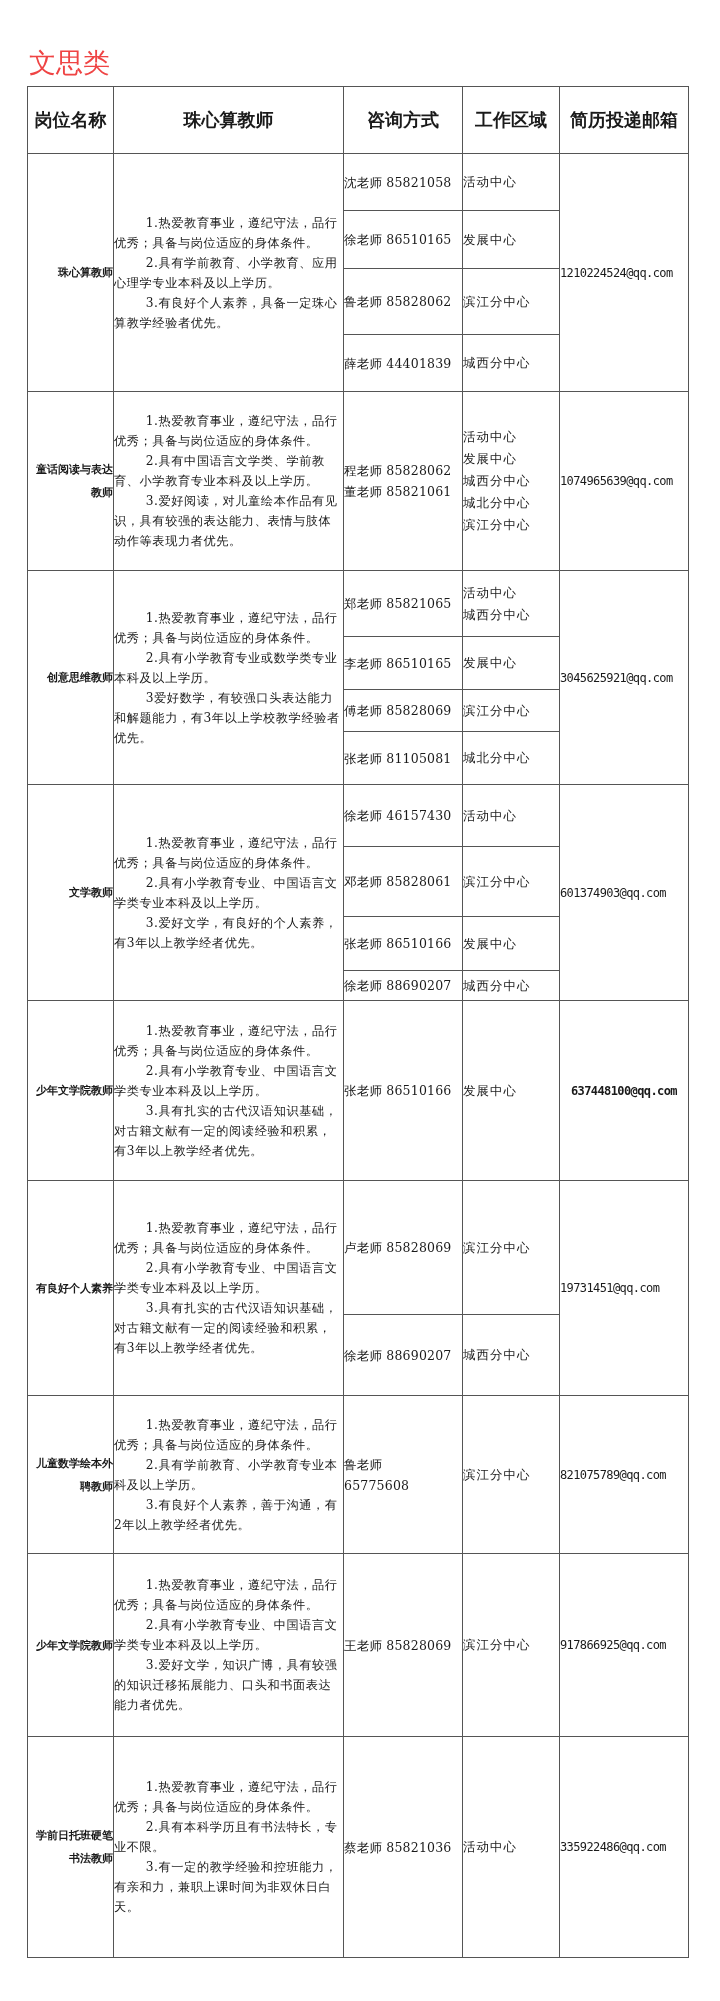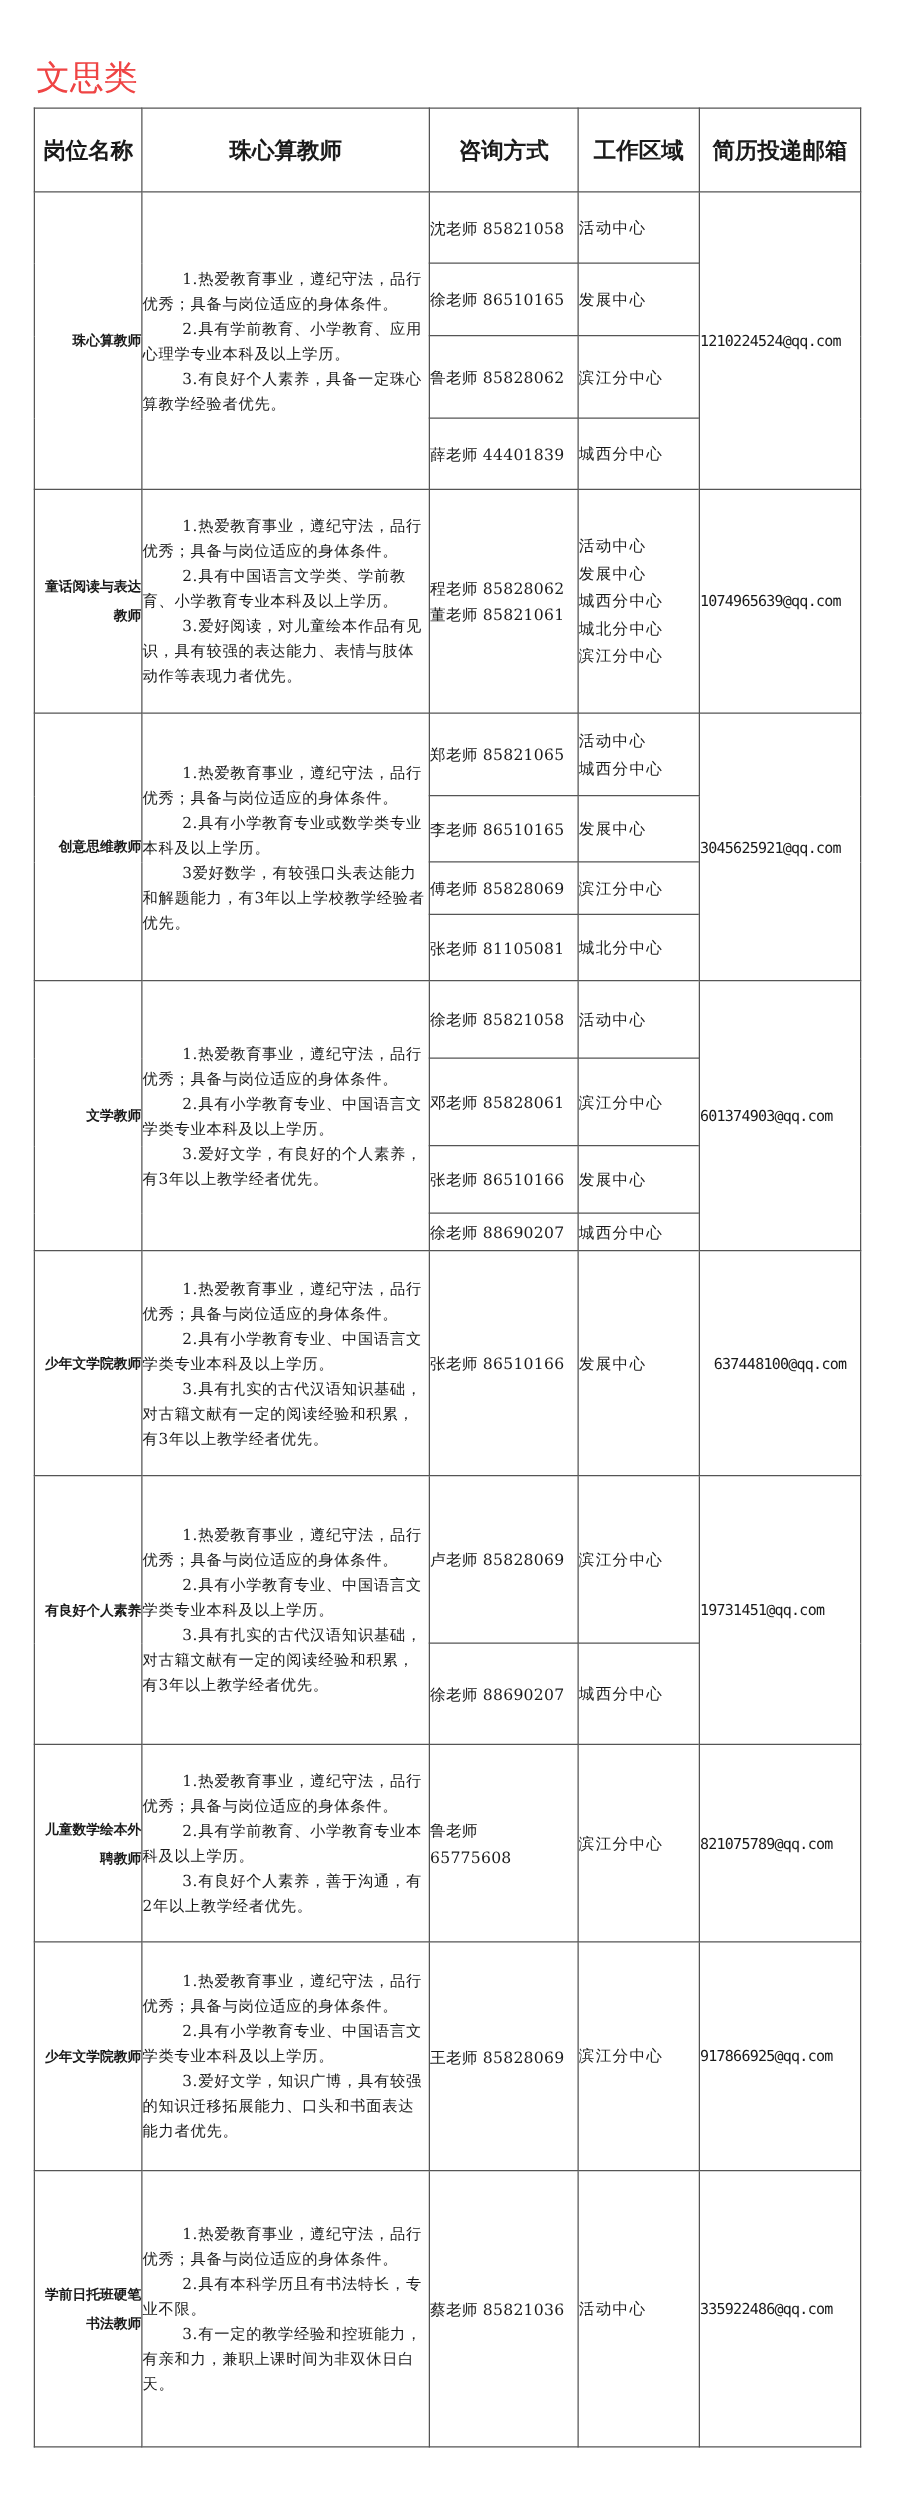--- a/index.html
+++ b/index.html
@@ -10,21 +10,21 @@
   table.jobs { position:absolute; left:27px; top:86px; border-collapse:collapse; table-layout:fixed; }
   table.jobs td, table.jobs th { border:1px solid #555; padding:0; vertical-align:middle; }
   th { font-weight:bold; font-size:18px; text-align:center; height:66px; font-family:"DejaVu Sans","Liberation Sans",sans-serif; }
   td.name { font-weight:bold; font-size:11px; text-align:right; line-height:23px; padding:0 4px;
             font-family:"DejaVu Sans","Liberation Sans",sans-serif;margin-left:41px; }
   td.req { font-size:12.2px; line-height:20px; padding:0 2px 0 2px; letter-spacing:0.6px; }
   td.req p { margin:0; text-indent:2.6em; }
   td.contact { font-size:12.5px; padding-left:2px; line-height:21px; letter-spacing:0.2px; }
   td.area { font-size:12.5px; padding-left:3px; line-height:22px; letter-spacing:1px; }
   td.email { font-size:12px; padding-left:1px; font-family:"DejaVu Sans Mono","Liberation Mono",monospace; letter-spacing:-0.6px; }
-  td.email.center { text-align:center; }
+  td.email.center { text-align:center;font-weight:bold; }
 </style>
 </head>
 <body>
 
 <div class="title">文思类</div>
 
 <table class="jobs">
   <colgroup>
     <col style="width:86px">
       <col style="width:230px">
@@ -109,21 +109,21 @@
       <td class="area">城北分中心</td>
     </tr>
 
     <tr style="height:62px">
       <td class="name" rowspan="4">文学教师</td>
       <td class="req" rowspan="4">
         <p>1.热爱教育事业，遵纪守法，品行优秀；具备与岗位适应的身体条件。</p>
         <p>2.具有小学教育专业、中国语言文学类专业本科及以上学历。</p>
         <p>3.爱好文学，有良好的个人素养，有3年以上教学经者优先。</p>
       </td>
-      <td class="contact">徐老师 85821058</td>
+      <td class="contact">徐老师 46157430</td>
       <td class="area">活动中心</td>
       <td class="email" rowspan="4">601374903@qq.com</td>
     </tr>
     <tr style="height:70px">
       <td class="contact">邓老师 85828061</td>
       <td class="area">滨江分中心</td>
     </tr>
     <tr style="height:54px">
       <td class="contact">张老师 86510166</td>
       <td class="area">发展中心</td>

